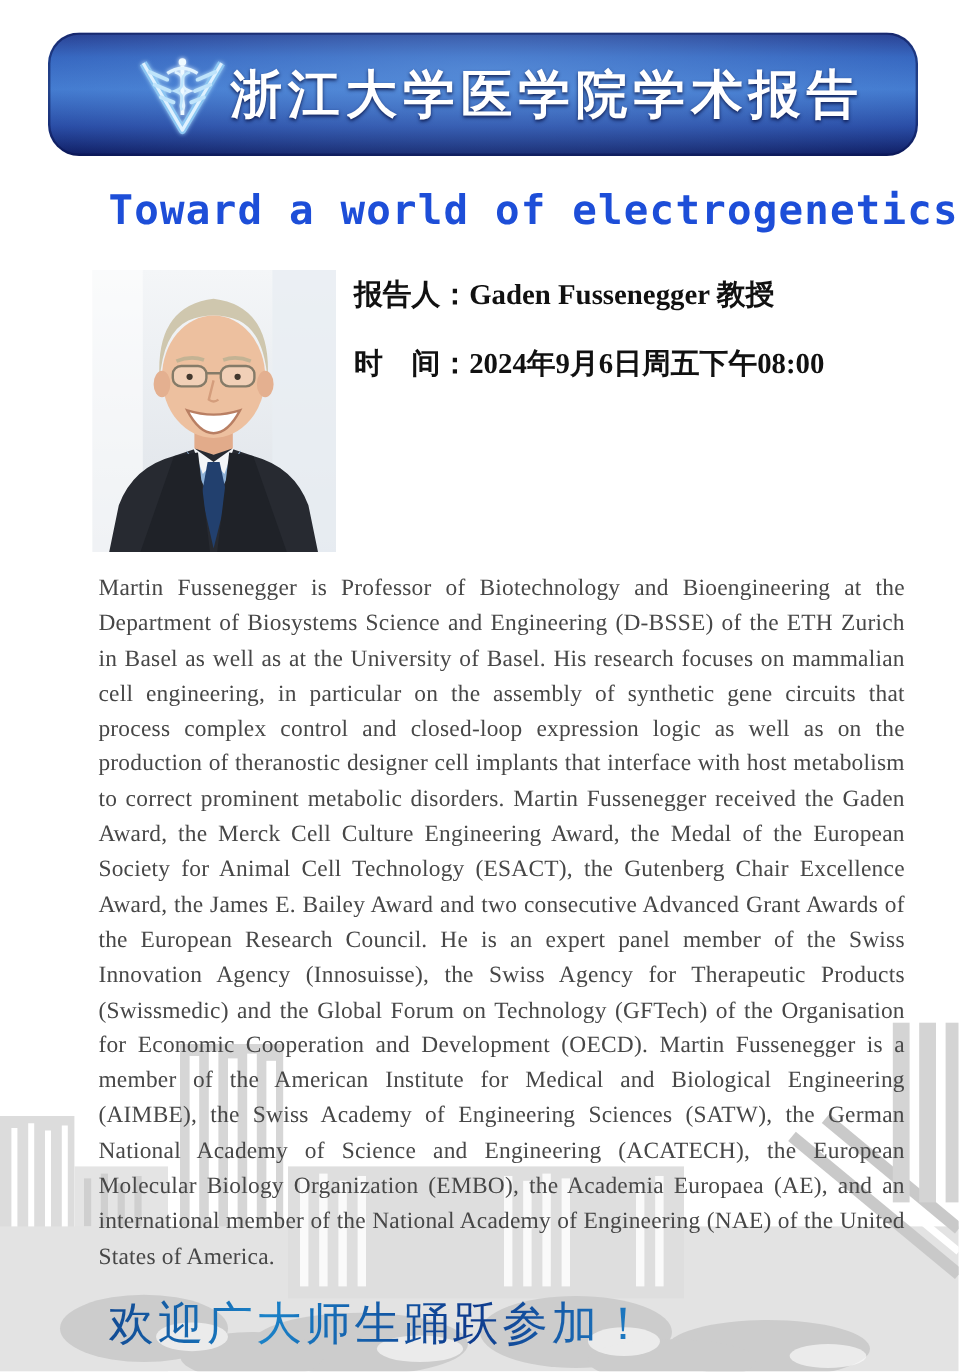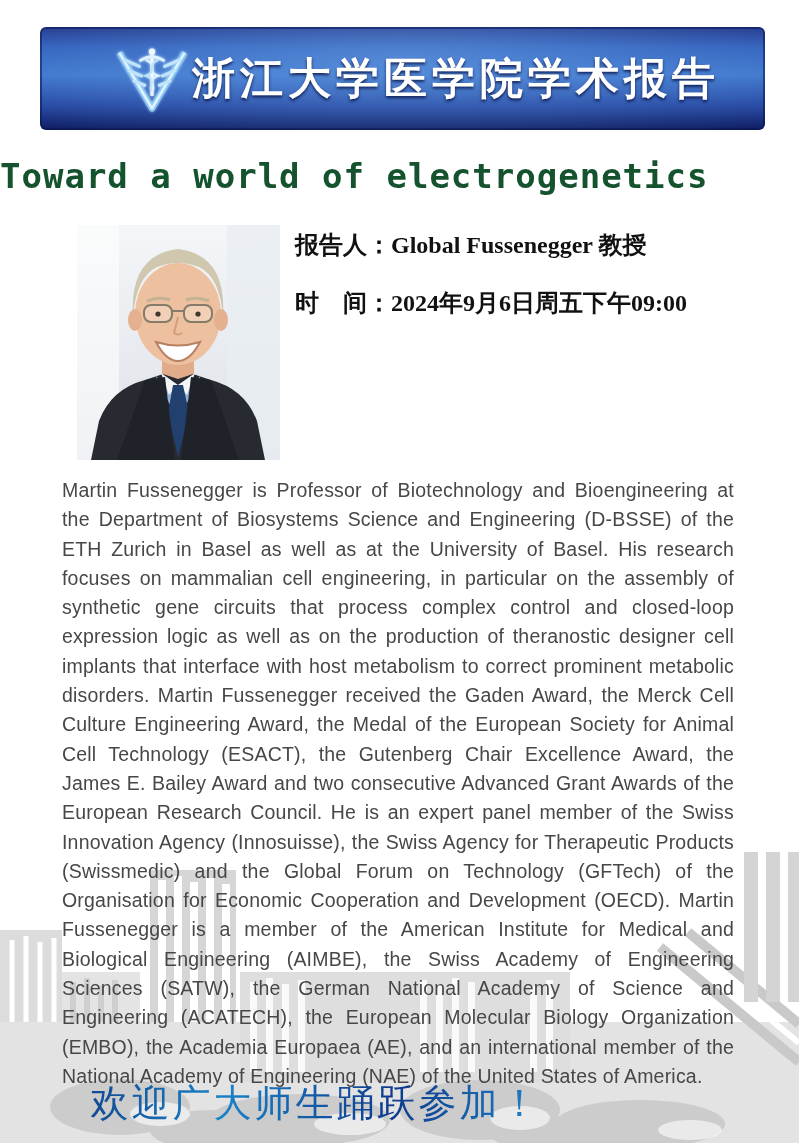--- a/index.html
+++ b/index.html
@@ -13,43 +13,43 @@
 
   
   .bg-art {
     position:absolute; left:0; top:852px; width:799px; height:291px;
     z-index:0; pointer-events:none;
   }
 
   
   .banner {
     position:absolute; left:40px; top:27px; width:725px; height:103px;
-    border-radius:6px;
+    border-radius:26px;
     background:
       radial-gradient(120% 150% at 50% 30%, rgba(110,165,230,0.55), rgba(0,0,0,0) 62%),
       linear-gradient(180deg, #1c2c80 0%, #2b5ab8 20%, #3c74cc 46%, #23449f 76%, #0e1b60 100%);
     box-shadow: inset 0 0 0 2px rgba(10,20,80,0.55);
     display:flex; align-items:center;
     z-index:2;
   }
   .banner-logo { margin-left:72px; width:80px; height:72px; flex:0 0 auto; }
   .banner-title {
     flex:1; text-align:center; margin-right:55px;
     color:#ffffff; font-weight:bold; font-size:43px; letter-spacing:5px;
     text-shadow:0 2px 3px rgba(5,12,60,0.8);
     white-space:nowrap;
   }
 
   
   .lecture-title {
     position:absolute; left:0; top:156px; width:799px;
-    text-align:left;
+    text-align:right;
     font-family:"DejaVu Sans Mono", monospace;
     font-weight:bold; font-size:34px; letter-spacing:1px;
-    color:#14532d; white-space:nowrap;
+    color:#1d4ed8; white-space:nowrap;
     z-index:2;
   }
 
   
   .speaker-photo {
     position:absolute; left:77px; top:225px; width:203px; height:235px;
     z-index:2;
   }
   .details {
     position:absolute; left:295px; top:229px; width:475px;
@@ -58,25 +58,26 @@
   .detail-row {
     height:34px; margin-bottom:24px;
     font-size:24px; font-weight:bold; color:#111111;
     white-space:nowrap;
   }
   .detail-label { font-family:"Liberation Sans", sans-serif;margin-top:36px; }
   .detail-value { font-family:"Liberation Serif", serif; }
 
   
   .bio {
-    position:absolute; left:62px; top:476px; width:672px;
+    position:absolute; left:82px; top:476px; width:672px;
     font-size:19.5px; line-height:29.3px; color:#474747;
     text-align:justify; text-justify:inter-word;
     letter-spacing:0.2px;
     z-index:2;
+    font-family:Liberation Serif, serif;
   }
 
   
   .welcome {
     position:absolute; left:0; top:1078px; width:632px;
     text-align:center;
     font-weight:normal; font-size:38px; letter-spacing:3px;
     color:#1470bd;
     white-space:nowrap;
     z-index:2;
@@ -249,22 +250,22 @@
   <path d="M118 148 L101 160 L110 170 Z" fill="#f3f5f7"></path>
 
   <path d="M96 160 L106 160 L112 188 L101 232 L91 188 Z" fill="#22406e"></path>
 
   <path d="M68 155 L88 152 L98 235 L40 235 Z" fill="#1f2228"></path>
   <path d="M134 155 L114 152 L104 235 L162 235 Z" fill="#1f2228"></path>
 </svg>
 
 <section class="details">
   <div class="detail-row">
-    <span class="detail-label">报告人：</span><span class="detail-value">Global Fussenegger  教授</span>
+    <span class="detail-label">报告人：</span><span class="detail-value">Gaden Fussenegger  教授</span>
   </div>
   <div class="detail-row">
-    <span class="detail-label">时　间：</span><span class="detail-value">2024年9月6日周五下午09:00</span>
+    <span class="detail-label">时　间：</span><span class="detail-value">2024年9月6日周五下午08:00</span>
   </div>
 </section>
 
 <p class="bio">Martin Fussenegger is Professor of Biotechnology and Bioengineering at the Department of Biosystems Science and Engineering (D-BSSE) of the ETH Zurich in Basel as well as at the University of Basel. His research focuses on mammalian cell engineering, in particular on the assembly of synthetic gene circuits that process complex control and closed-loop expression logic as well as on the production of theranostic designer cell implants that interface with host metabolism to correct prominent metabolic disorders. Martin Fussenegger received the Gaden Award, the Merck Cell Culture Engineering Award, the Medal of the European Society for Animal Cell Technology (ESACT), the Gutenberg Chair Excellence Award, the James E. Bailey Award and two consecutive Advanced Grant Awards of the European Research Council. He is an expert panel member of the Swiss Innovation Agency (Innosuisse), the Swiss Agency for Therapeutic Products (Swissmedic) and the Global Forum on Technology (GFTech) of the Organisation for Economic Cooperation and Development (OECD). Martin Fussenegger is a member of the American Institute for Medical and Biological Engineering (AIMBE), the Swiss Academy of Engineering Sciences (SATW), the German National Academy of Science and Engineering (ACATECH), the European Molecular Biology Organization (EMBO),  the  Academia Europaea (AE), and an international member of the National Academy of Engineering (NAE) of the United States of America.</p>
 
 <div class="welcome">欢迎广大师生踊跃参加！</div>
 
 </body></html>

